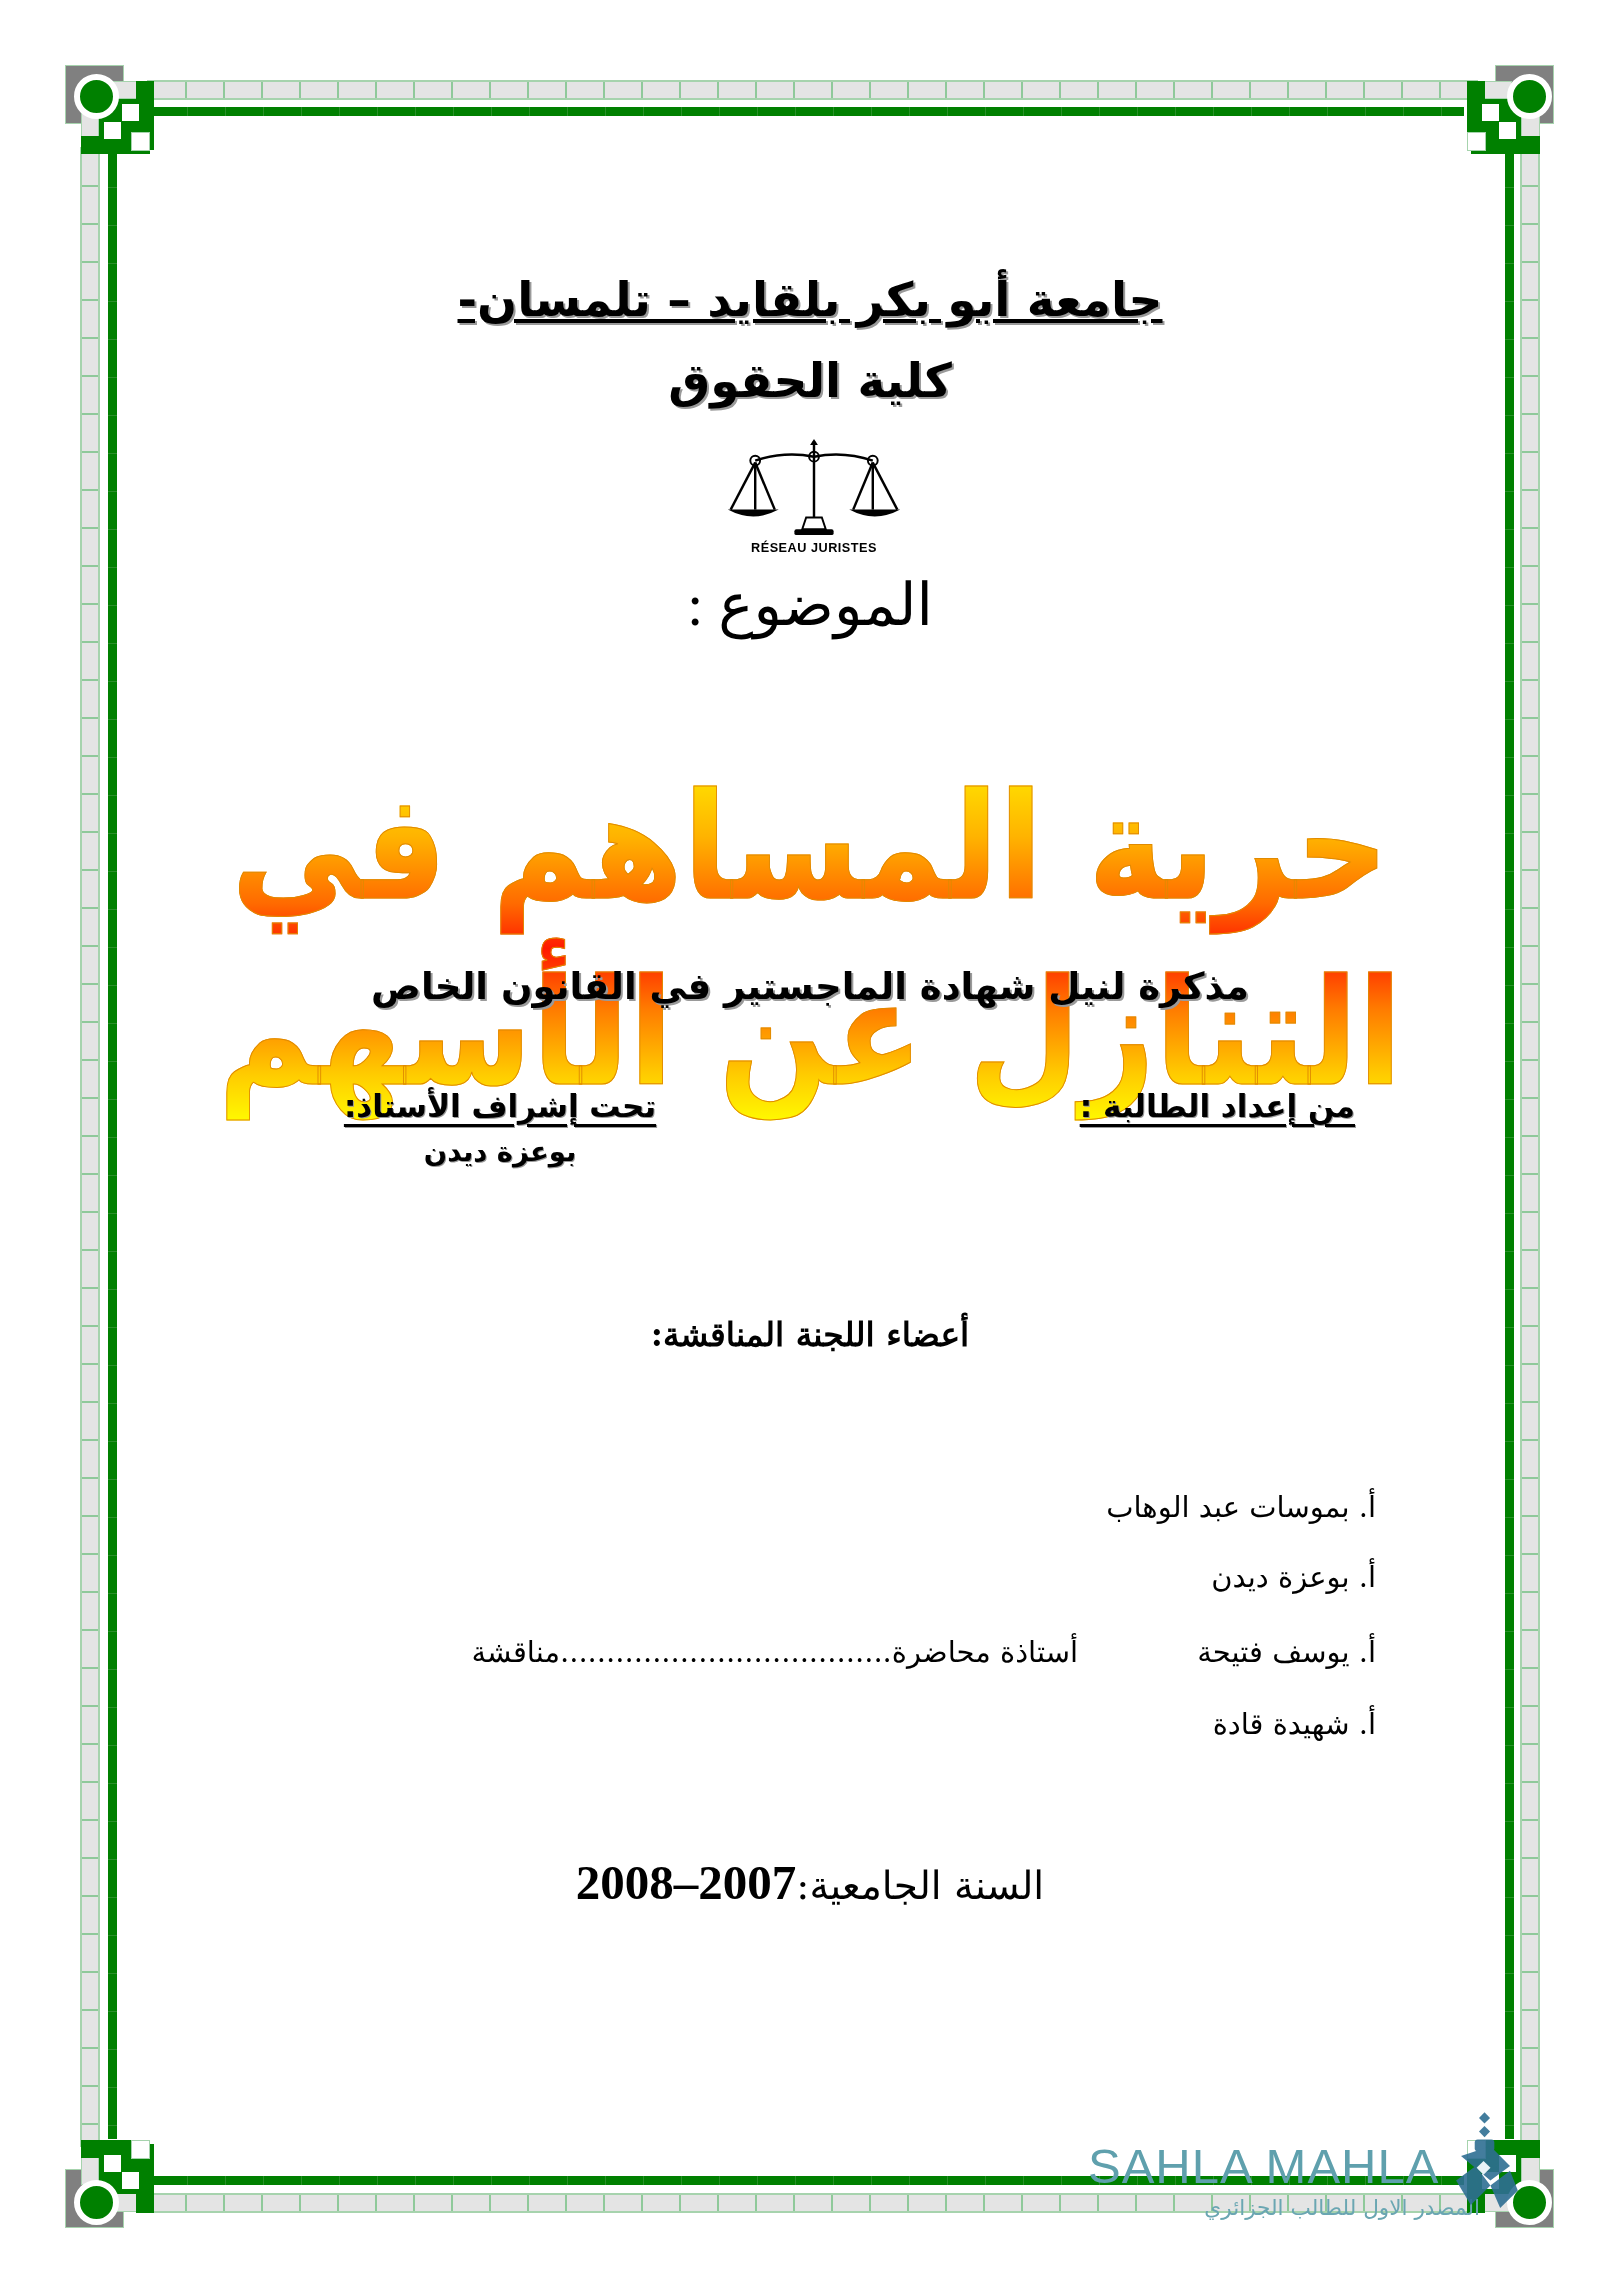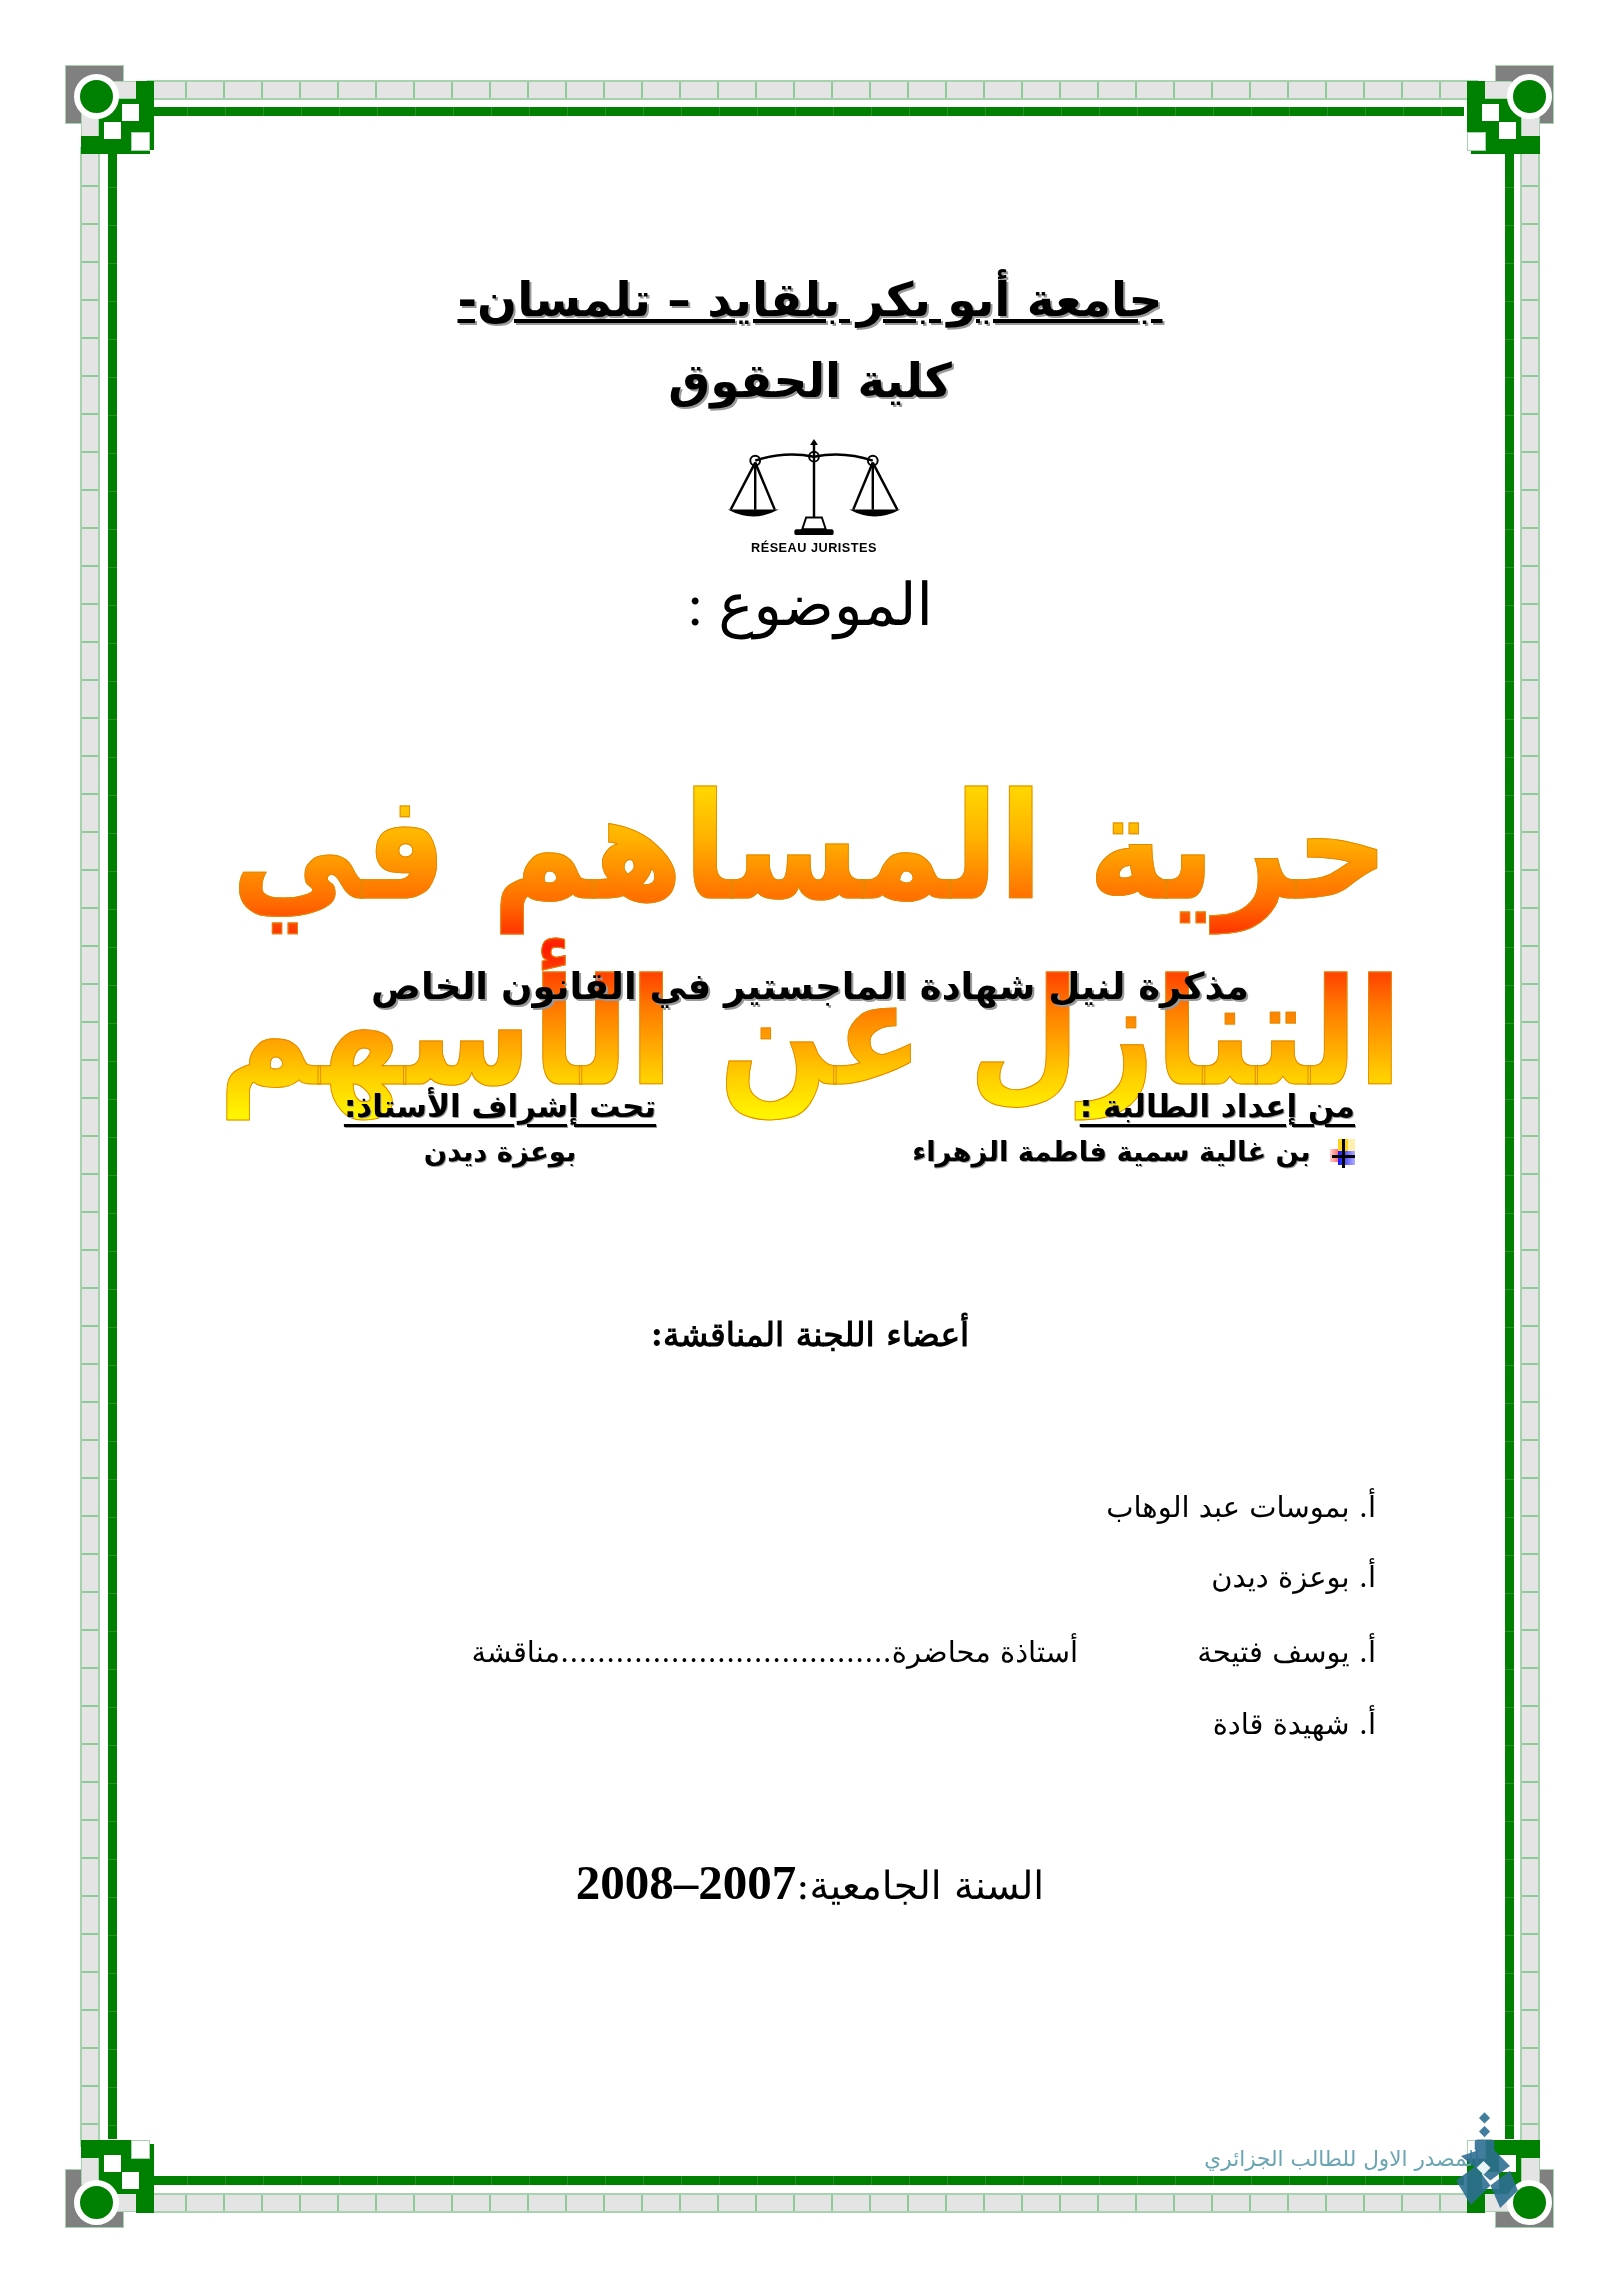--- a/index.html
+++ b/index.html
@@ -173,31 +173,20 @@
   <div class="logo-caption">RÉSEAU JURISTES</div>
 </div>
 
 <div class="center subject-label">الموضوع :</div>
 <div class="center main-title">حرية المساهم في التنازل عن الأسهم</div>
 
 <div class="center degree">مذكرة لنيل شهادة الماجستير في القانون الخاص</div>
 
 <div class="col-right">
   <div class="hdr">من إعداد الطالبة :</div>
-  <div class="nm">
-    <span class="bullet-ico">
-      <span style="left:3.9px; top:9.8px; width:11.8px; height:13.7px; background:linear-gradient(90deg,#ffd0d0,#ff4040);"></span>
-      <span style="left:11.8px; top:0; width:9.8px; height:13.7px; background:#ffd21f;"></span>
-      <span style="left:21.6px; top:0; width:7.8px; height:13.7px; background:#fff0b0;"></span>
-      <span style="left:11.8px; top:12.7px; width:17.6px; height:13.7px; background:linear-gradient(90deg,#1010ff,#b0b0ff);"></span>
-      <span style="left:15.7px; top:0; width:2.9px; height:29px; background:#000;"></span>
-      <span style="left:5.9px; top:16.7px; width:23.5px; height:2.9px; background:#000;"></span>
-    </span>
-    <span>بن غالية سمية فاطمة الزهراء</span>
-  </div>
 </div>
 
 <div class="col-left">
   <div class="hdr">تحت إشراف الأستاذ:</div>
   <div class="nm">بوعزة ديدن</div>
 </div>
 
 <div class="center committee-title">أعضاء اللجنة المناقشة:</div>
 
 <div class="member" style="top:1490px;">
@@ -212,20 +201,21 @@
 </div>
 <div class="member" style="top:1707px;">
   <span class="mname">أ. شهيدة قادة</span>
 </div>
 
 <div class="center year">
   <span>السنة الجامعية:</span><span class="yr" style="direction:ltr; unicode-bidi:embed;margin-top:21px;">2008–2007</span>
 </div>
 
 <div class="watermark">
+  <div class="wm-en">SAHLA MAHLA</div>
   <div class="wm-ar">المصدر الاول للطالب الجزائري</div>
 </div>
 <svg class="wm-logo" viewBox="0 0 70 100">
   <g fill="#2f6f93" opacity="0.9">
     <rect x="30" y="2" width="8" height="8" transform="rotate(45 34 6)"></rect>
     <rect x="30" y="16" width="8" height="8" transform="rotate(45 34 20)"></rect>
     <rect x="24" y="28" width="20" height="12" rx="3"></rect>
     <path d="M10 45 L40 35 L60 55 L40 70 Z"></path>
     <path d="M5 70 L25 55 L40 75 L20 95 Z"></path>
     <path d="M40 75 L60 60 L68 80 L50 98 Z"></path>

